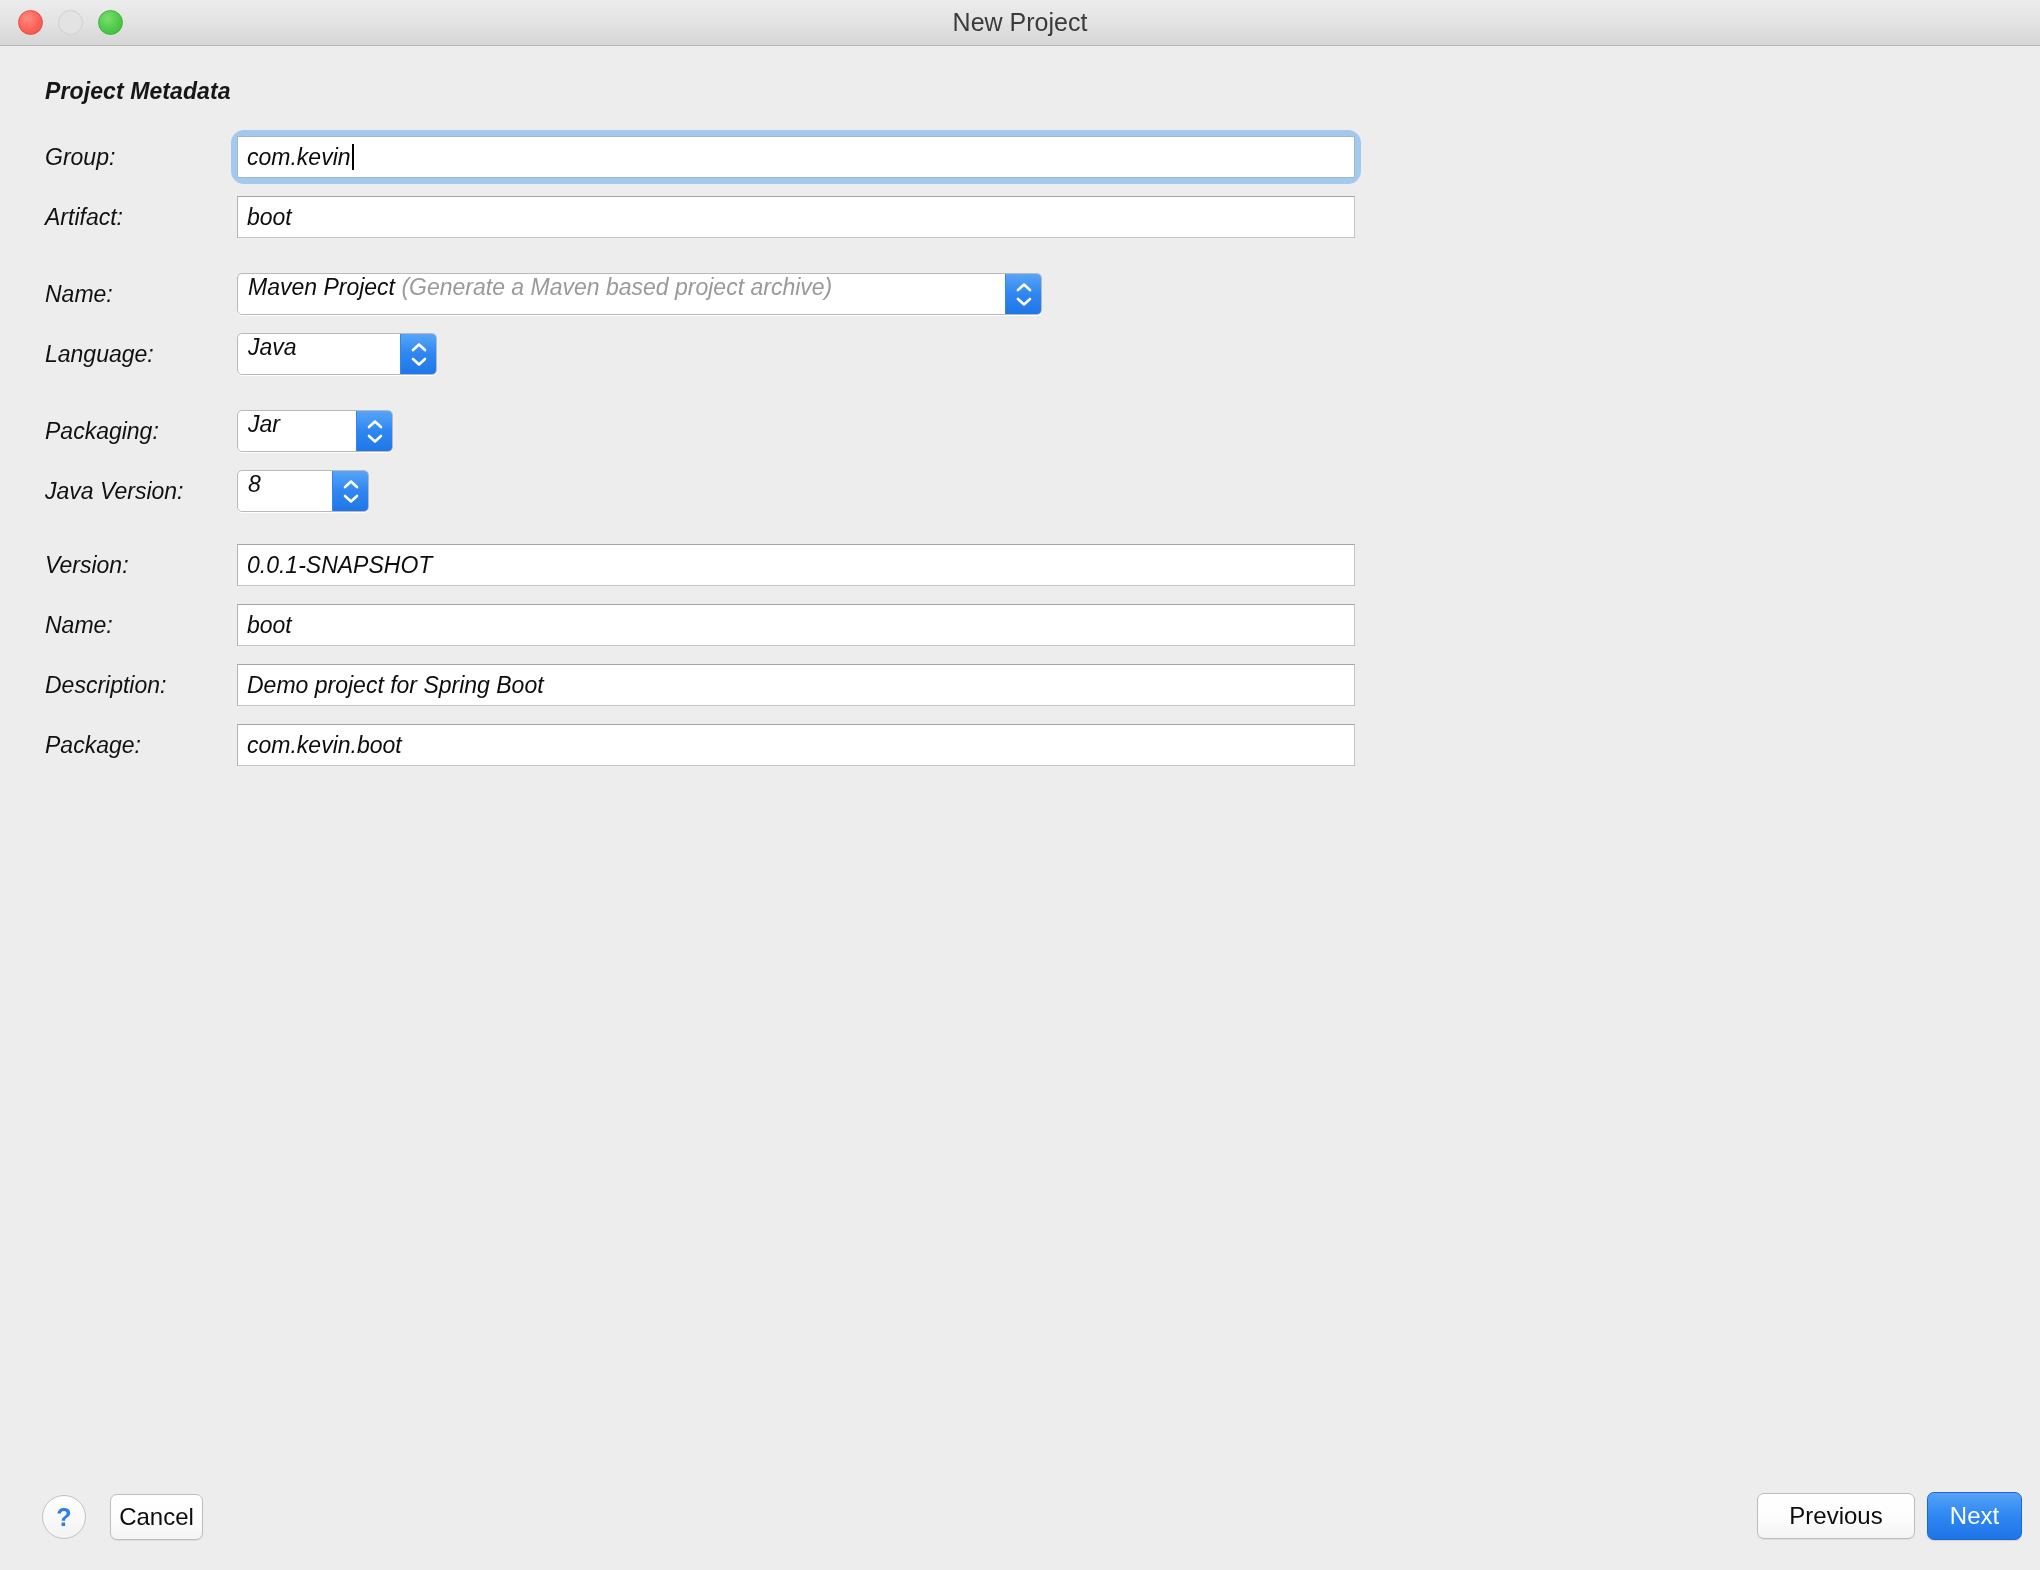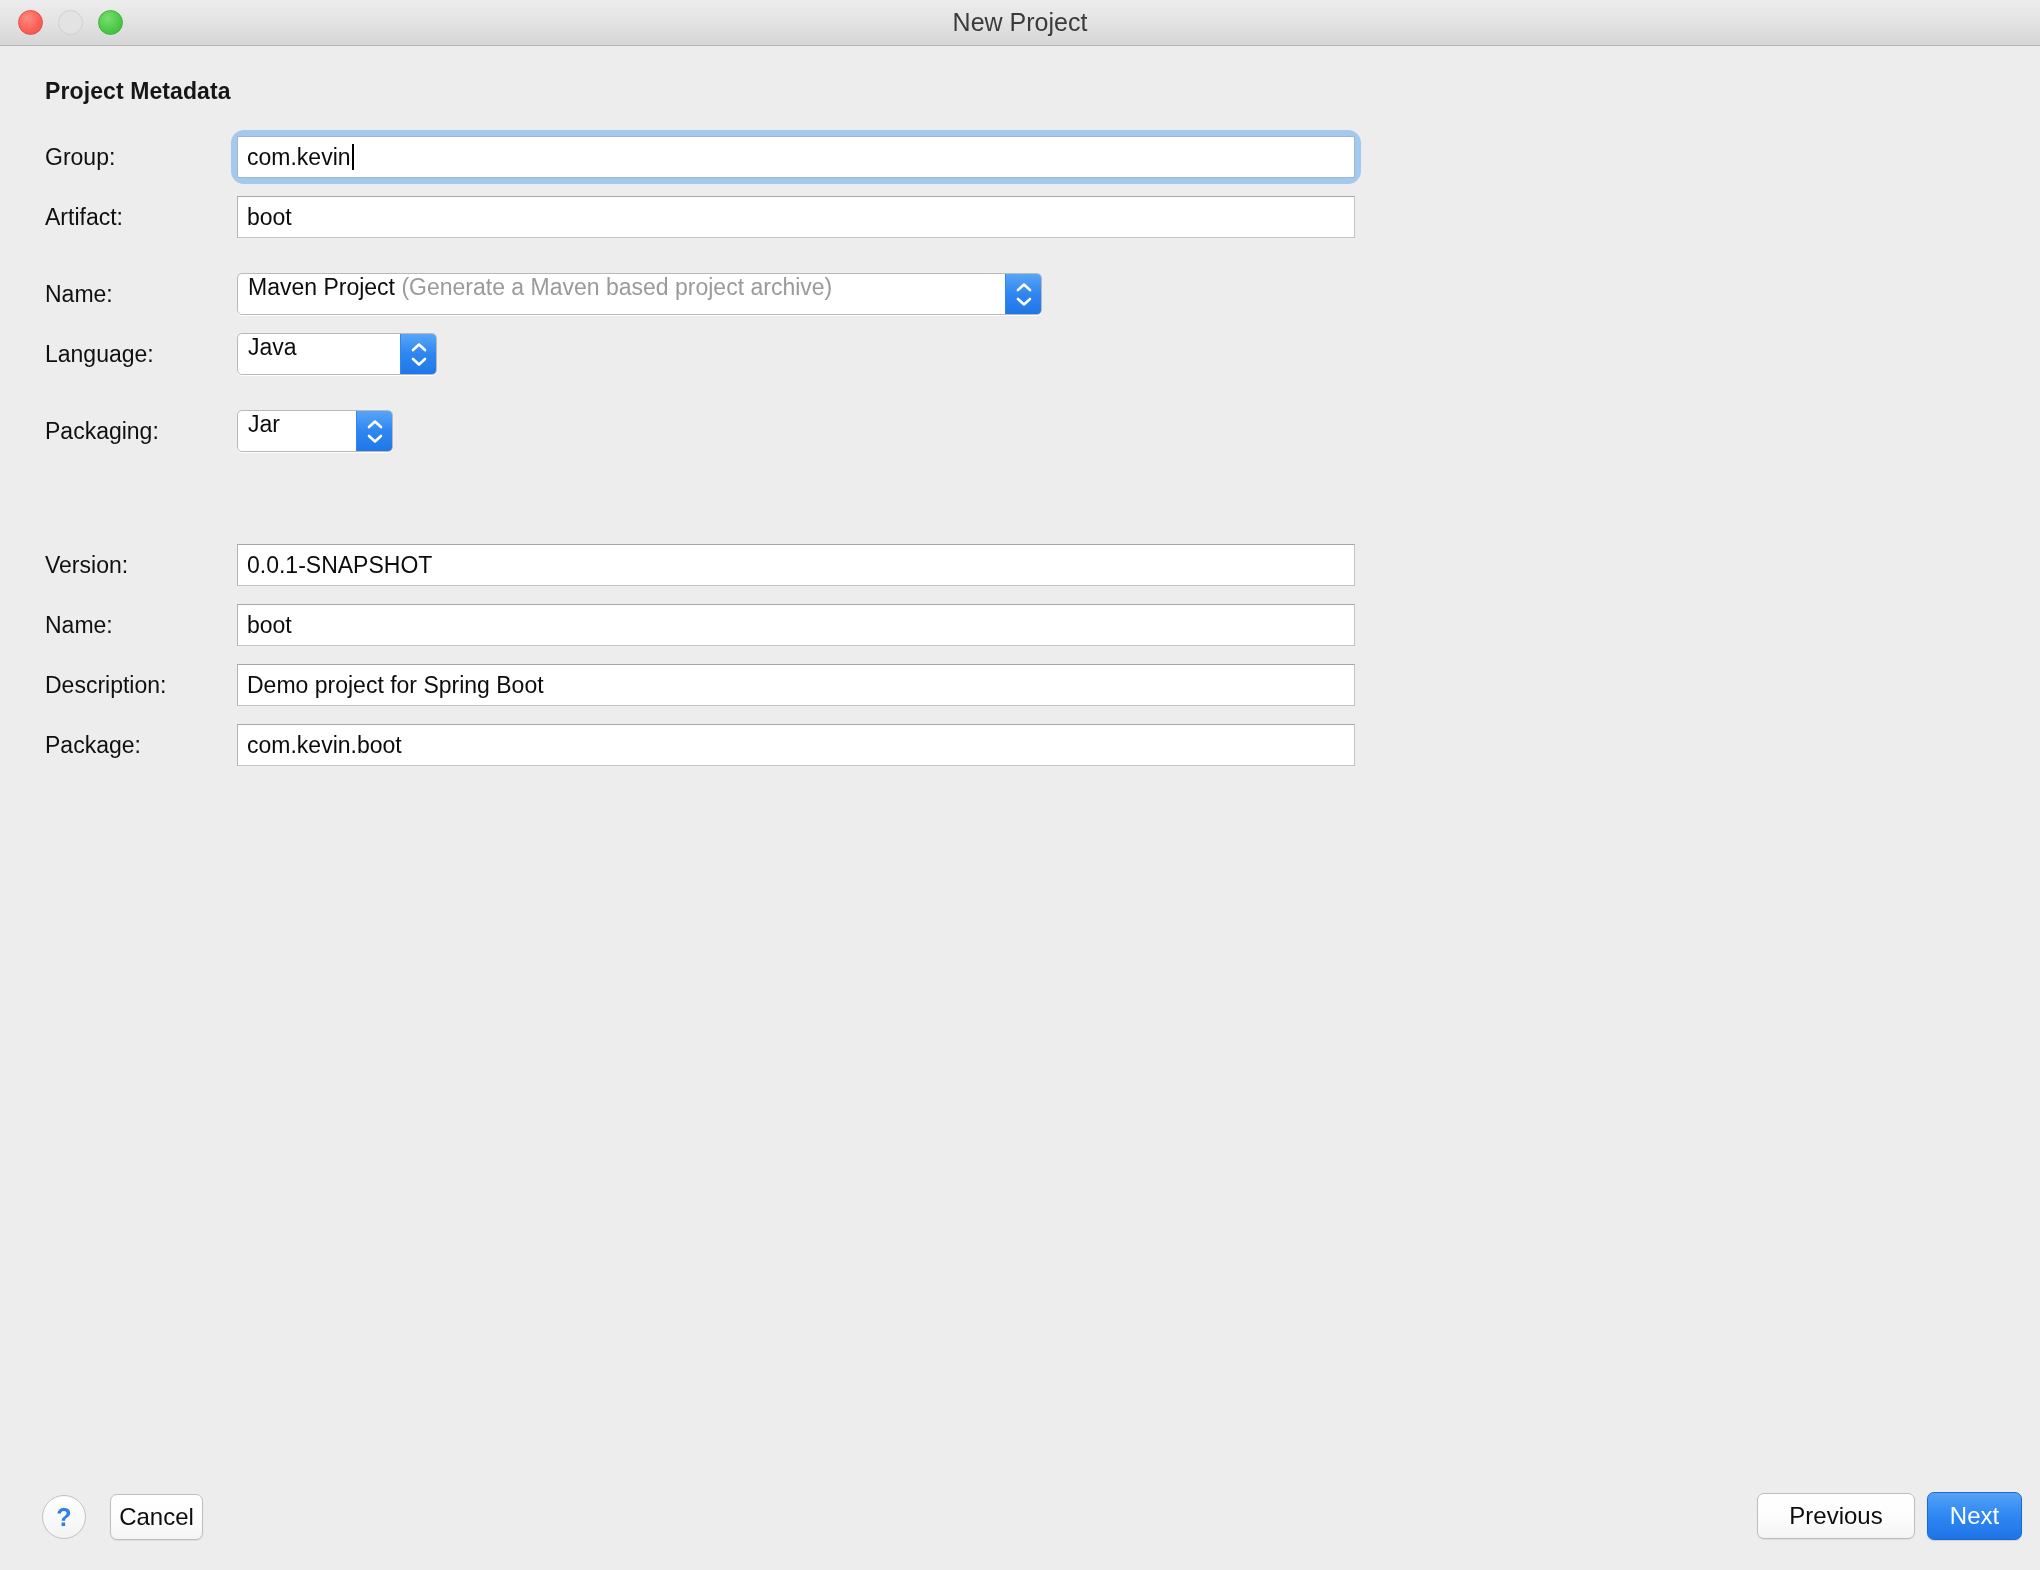--- a/index.html
+++ b/index.html
@@ -60,20 +60,21 @@
     border: 1px solid #3fb33d;
   }
 
   
   #content {
     position: absolute;
     left: 0; top: 46px;
     width: 2040px;
     height: 1173px;
     background: #ededed;
+    font-style: italic;
   }
 
   #section-title {
     position: absolute;
     left: 45px; top: 32px;
     font-size: 23px;
     font-weight: bold;
     color: #161616;
     letter-spacing: 0.1px;
   }
@@ -312,20 +313,34 @@
         <svg width="20" height="11" viewBox="0 0 20 11">
             <path d="M4 8 L10 2.5 L16 8" fill="none" stroke="#ffffff" stroke-width="2.6" stroke-linecap="round" stroke-linejoin="round"></path>
           </svg>
         <svg width="20" height="11" viewBox="0 0 20 11">
             <path d="M4 3 L10 8.5 L16 3" fill="none" stroke="#ffffff" stroke-width="2.6" stroke-linecap="round" stroke-linejoin="round"></path>
           </svg>
       </div>
     </div>
   </div>
 
+  <div class="row" style="top:424px;">
+    <div class="field-label">Java Version:</div>
+    <div class="combo" style="width:132px;">
+      <div class="combo-text">8</div>
+      <div class="stepper">
+        <svg width="20" height="11" viewBox="0 0 20 11">
+            <path d="M4 8 L10 2.5 L16 8" fill="none" stroke="#ffffff" stroke-width="2.6" stroke-linecap="round" stroke-linejoin="round"></path>
+          </svg>
+        <svg width="20" height="11" viewBox="0 0 20 11">
+            <path d="M4 3 L10 8.5 L16 3" fill="none" stroke="#ffffff" stroke-width="2.6" stroke-linecap="round" stroke-linejoin="round"></path>
+          </svg>
+      </div>
+    </div>
+  </div>
 
   <div class="row" style="top:498px;">
     <div class="field-label">Version:</div>
     <div class="textfield">0.0.1-SNAPSHOT</div>
   </div>
 
   <div class="row" style="top:558px;">
     <div class="field-label">Name:</div>
     <div class="textfield">boot</div>
   </div>

